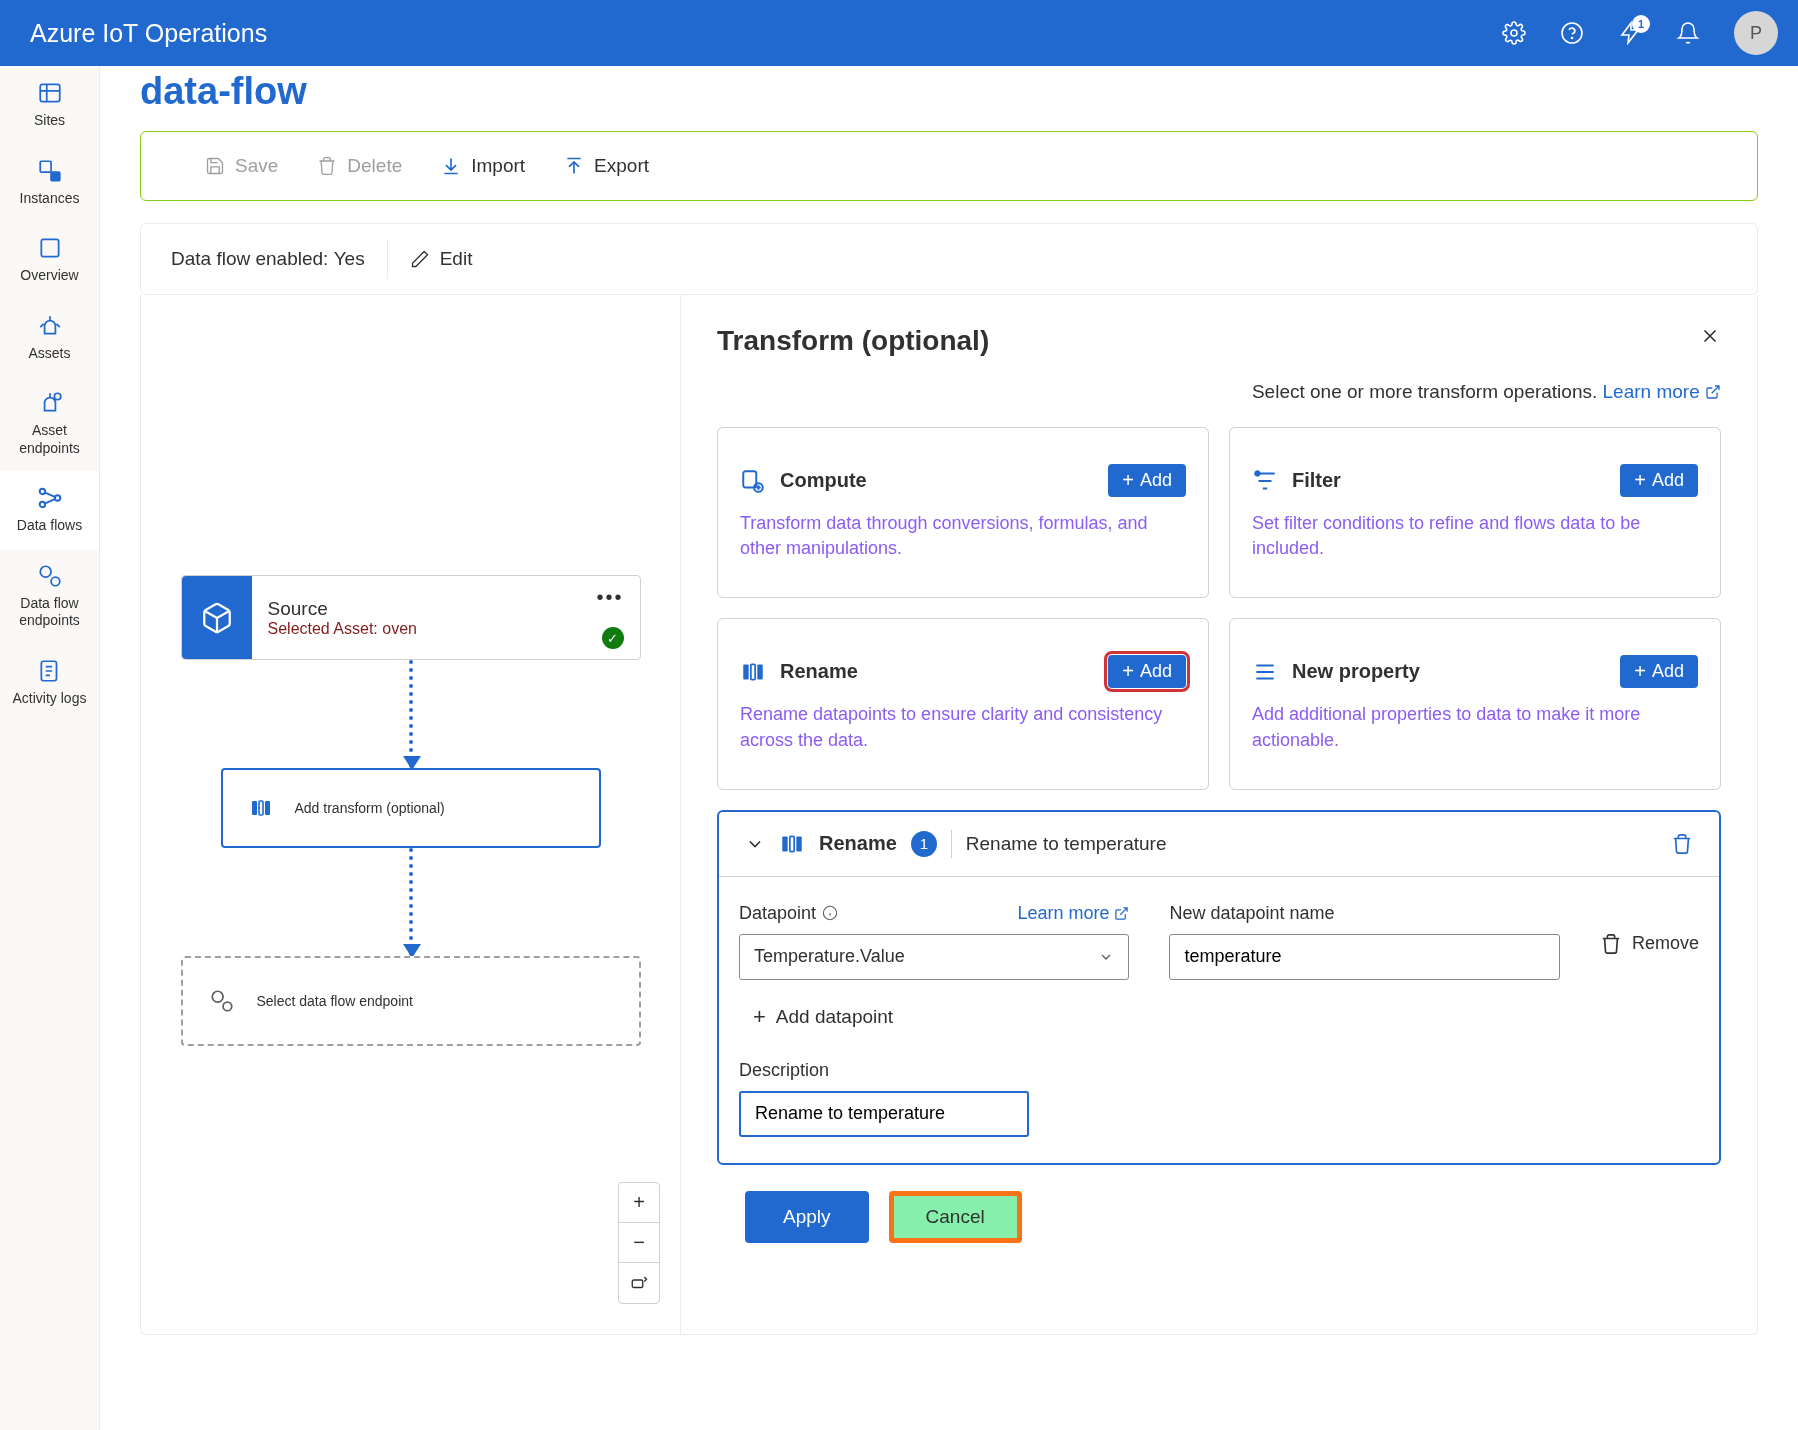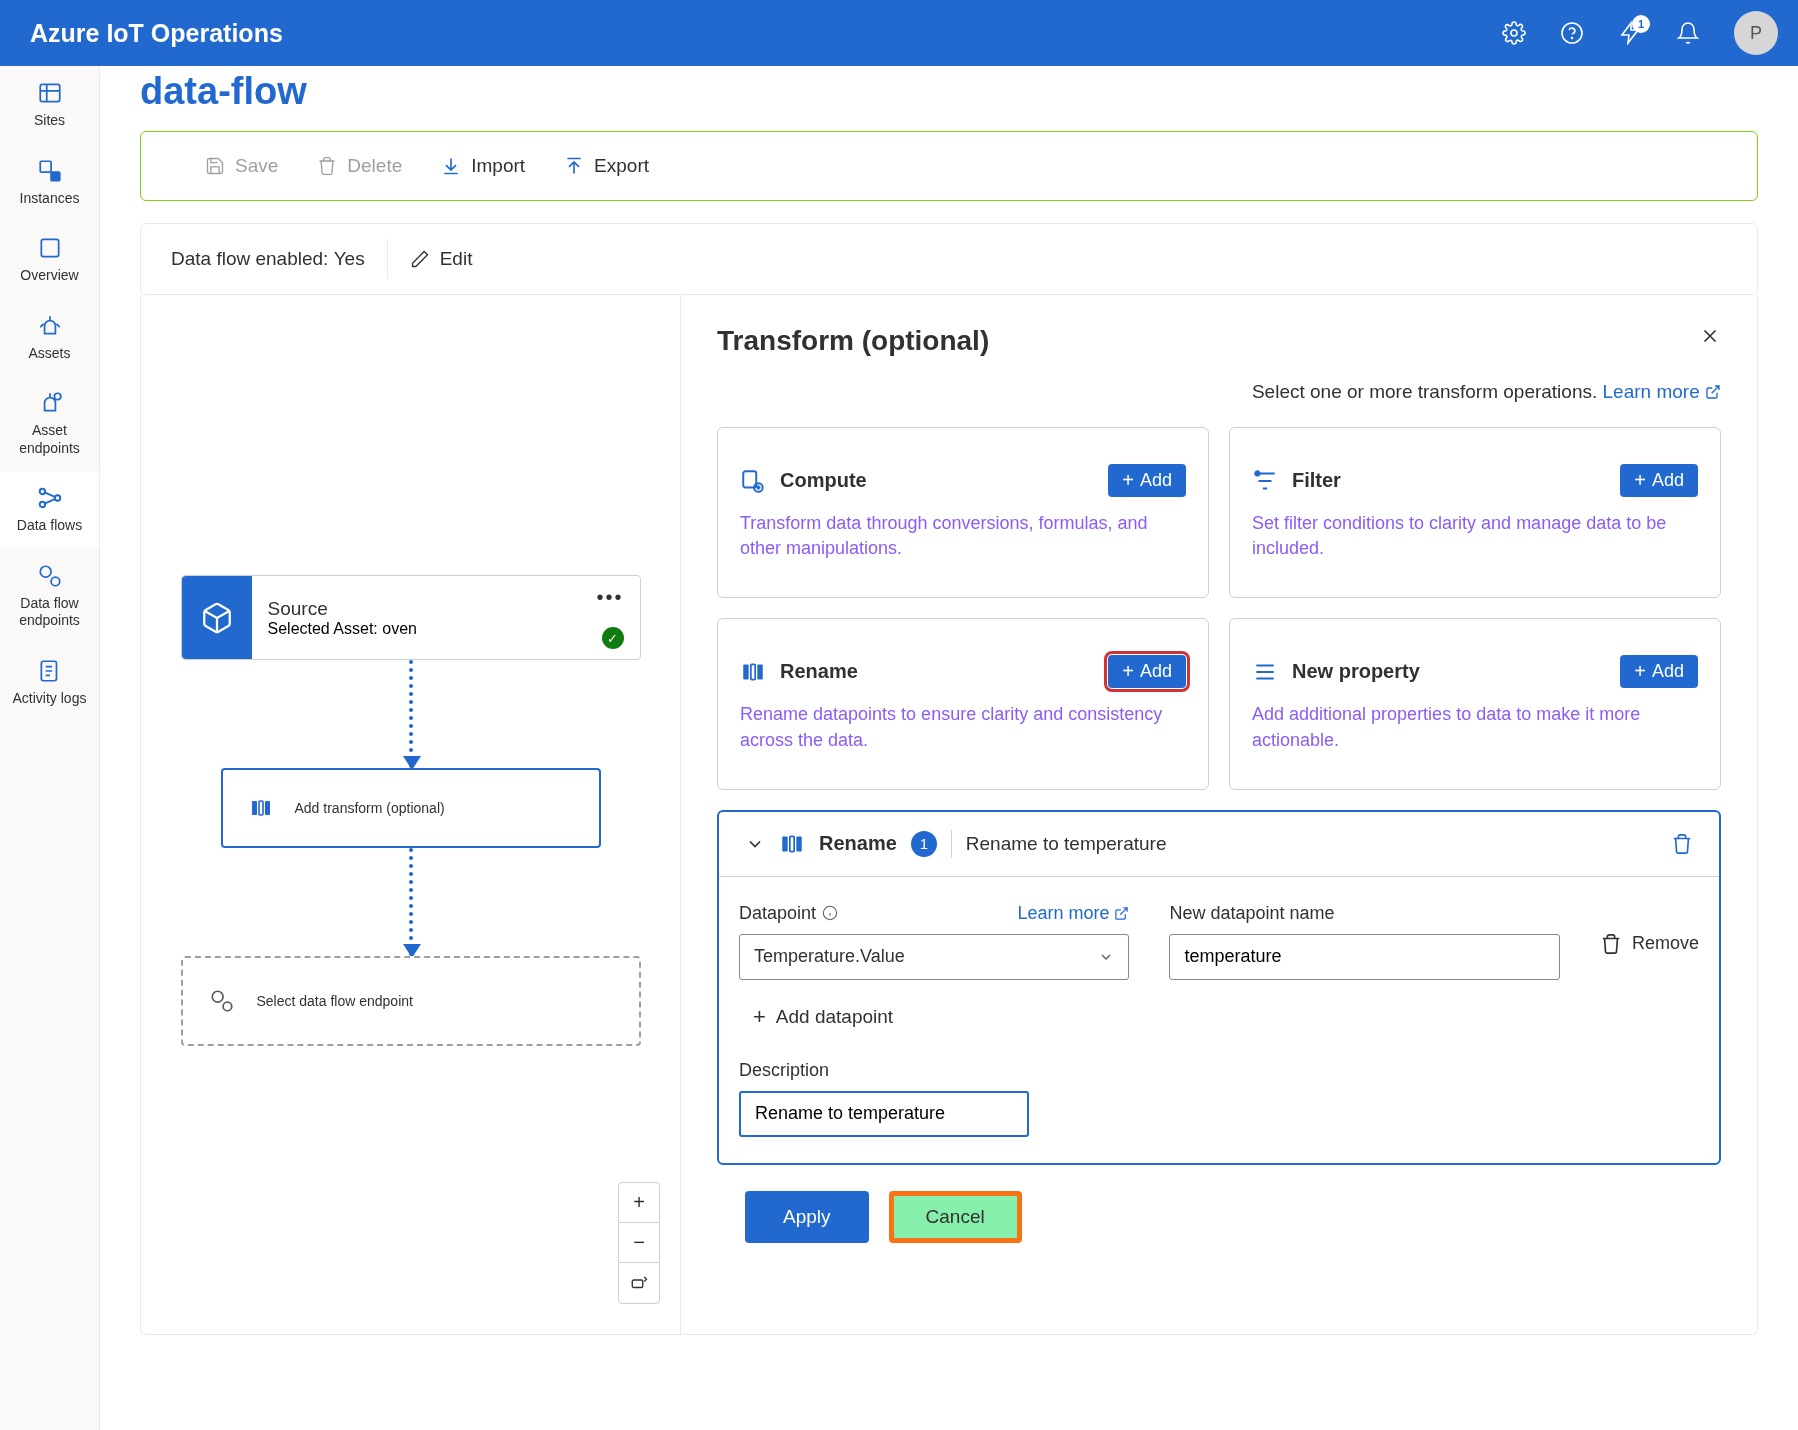--- a/index.html
+++ b/index.html
@@ -15,21 +15,21 @@
     .topbar {
       height: 66px;
       background: #2169cf;
       color: #fff;
       display: flex;
       align-items: center;
       padding: 0 20px 0 30px;
     }
     .topbar-title {
       font-size: 25px;
-      font-weight: 700;
+      font-weight: 400;
       flex: 1;
     }
     .topbar-actions { display: flex; gap: 18px; align-items: center; }
     .topbar-icon {
       width: 40px; height: 40px;
       display: flex; align-items: center; justify-content: center;
       cursor: pointer; position: relative;
     }
     .avatar {
       width: 44px; height: 44px; border-radius: 50%;
@@ -143,21 +143,21 @@
     
     .node {
       width: 460px; margin: 0 auto; background: #fff;
       display: flex; align-items: center;
       position: relative; z-index: 2;
     }
     .node-src { border: 1px solid #d2d0ce; border-radius: 4px; height: 85px; }
     .node-src .nblock { width: 70px; height: 100%; background: #2169cf; display: flex; align-items: center; justify-content: center; border-radius: 4px 0 0 4px; }
     .ntext { padding: 8px 16px; flex: 1; }
     .ntitle { font-size: 19px; }
-    .nsub { font-size: 16px; color: #000000; }
+    .nsub { font-size: 16px; color: #7f1d1d; }
     .checkmark {
       position: absolute; right: 16px; bottom: 10px;
       width: 22px; height: 22px; background: #107c10; border-radius: 50%;
       color: #fff; display: flex; align-items: center; justify-content: center; font-size: 13px;
     }
     .dots { position: absolute; right: 16px; top: 10px; font-size: 20px; letter-spacing: 2px; cursor: pointer; }
     .node-transform {
       width: 380px; margin: 0 auto; border: 2px solid #2169cf; border-radius: 4px;
       height: 80px; display: flex; align-items: center; padding: 0 26px; gap: 22px;
       position: relative; z-index: 2; background: #fff;
@@ -429,21 +429,21 @@
                     <path d="M3 5h18M6 12h12M10 19h4"></path>
                     <circle cx="5" cy="5" r="2" fill="#2169cf"></circle>
                   </svg>
                 </span>
               <div class="opcard-title">Filter</div>
               <div class="addbtn">
                   <span style="font-size:20px">+</span>
                   <span>Add</span>
                 </div>
             </div>
-            <div class="opcard-desc">Set filter conditions to clarity and manage data to be included.</div>
+            <div class="opcard-desc">Set filter conditions to refine and flows data to be included.</div>
           </div>
           <div class="opcard">
             <div class="opcard-head">
               <span>
                   <svg width="26" height="26" viewBox="0 0 24 24" fill="#2169cf">
                     <rect x="3" y="5" width="5" height="14" rx="1"></rect>
                     <rect x="10" y="5" width="4" height="14" rx="1" fill="none" stroke="#2169cf" stroke-width="1.6"></rect>
                     <rect x="16" y="5" width="5" height="14" rx="1"></rect>
                   </svg>
                 </span>

